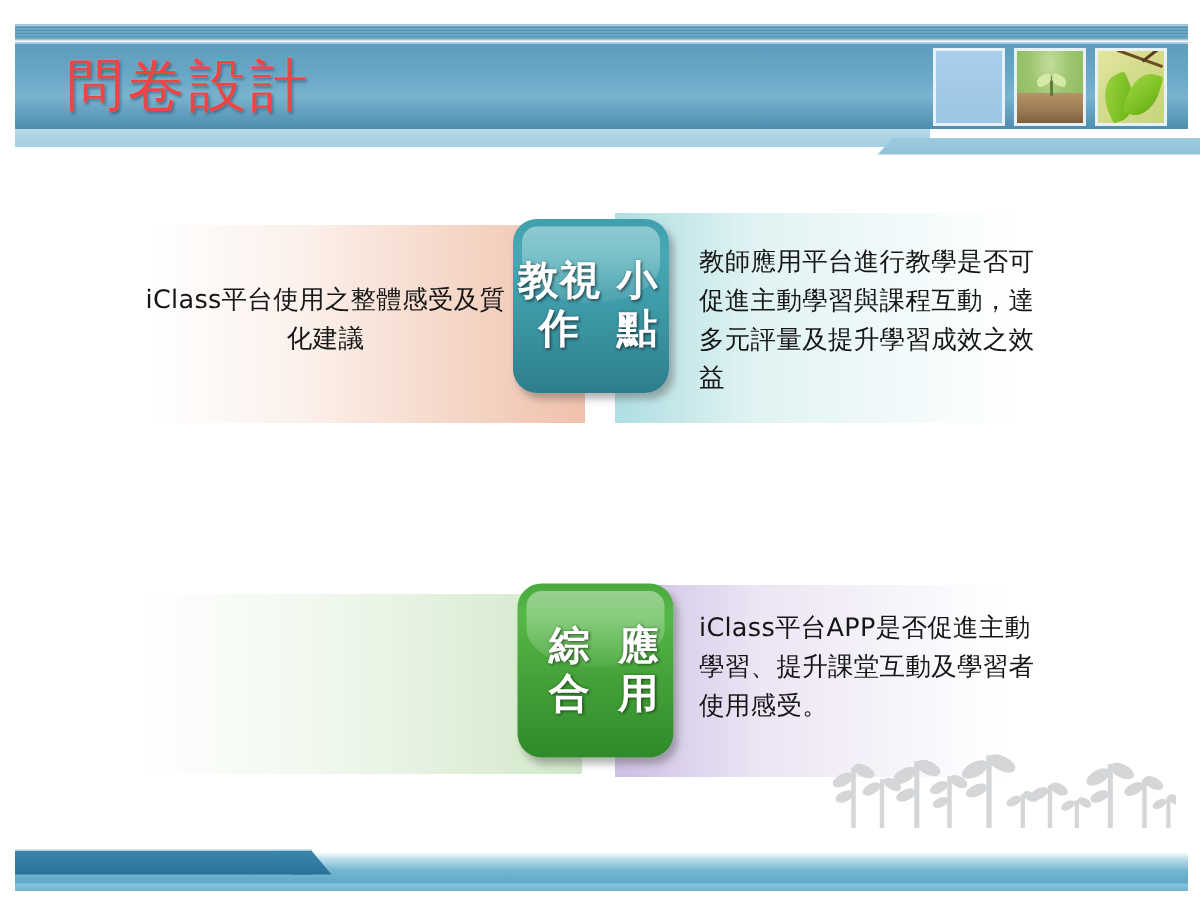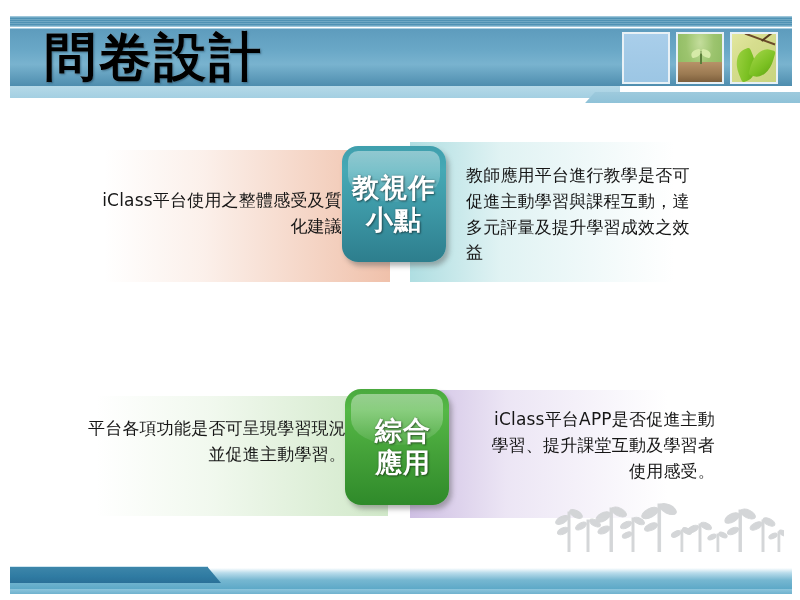--- a/index.html
+++ b/index.html
@@ -69,23 +69,23 @@
     background: #ffffff;
   }
 
   #slide-title {
     position: absolute;
     left: 44px;
     top: 26px;
     width: 520px;
     height: 62px;
     line-height: 62px;
-    font-size: 52px;
-    font-weight: bold;
-    color: #000000;
+    font-size: 38px;
+    font-weight: normal;
+    color: #ef4444;
     letter-spacing: 3px;
     text-shadow: 1px 1px 2px rgba(20,60,85,0.55), 0 0 1px rgba(255,255,255,0.6);
     white-space: nowrap;
   }
 
   .hdr-thumbs {
     position: absolute;
     right: 22px; top: 32px;
     display: flex;
     gap: 6px;
@@ -159,32 +159,32 @@
   }
 
   
   .side-text {
     position: absolute;
     font-size: 17px;
     line-height: 1.52;
     color: #161616;
     letter-spacing: 0.2px;
   }
-  #text-tl { left: 92px; top: 188px; width: 250px; text-align: right; }
+  #text-tl { left: 92px; top: 188px; width: 250px; text-align: center; }
   #text-tr { left: 466px; top: 163px; width: 238px; text-align: left; }
   #text-bl { left: 88px; top: 416px; width: 258px; text-align: right; }
-  #text-br { left: 466px; top: 407px; width: 238px; text-align: right; margin-left: 11px; }
+  #text-br { left: 466px; top: 407px; width: 238px; text-align: left; }
 
   
   .pw-box {
     position: absolute;
     width: 104px; height: 116px;
     border-radius: 16px;
     display: flex;
-    flex-direction: column;
+    flex-direction: row;
     align-items: center;
     justify-content: center;
     color: #ffffff;
     font-size: 27px;
     font-weight: bold;
     line-height: 1.18;
     letter-spacing: 1px;
     text-shadow: 1px 1px 2px rgba(0,0,0,0.45), 0 0 2px rgba(0,0,0,0.25);
     box-shadow: 3px 4px 5px rgba(90,90,90,0.45);
     overflow: hidden;
@@ -294,21 +294,20 @@
 
   <div class="panel-bg" id="bg-tl"></div>
   <div class="panel-bg" id="bg-tr"></div>
   <div class="panel-bg" id="bg-bl"></div>
   <div class="panel-bg" id="bg-br"></div>
 
   <div class="side-text" id="text-tl">iClass平台使用之整體感受及質化建議</div>
 
   <div class="side-text" id="text-tr">教師應用平台進行教學是否可促進主動學習與課程互動，達多元評量及提升學習成效之效益</div>
 
-  <div class="side-text" id="text-bl">平台各項功能是否可呈現學習現況並促進主動學習。</div>
 
   <div class="side-text" id="text-br">iClass平台APP是否促進主動學習、提升課堂互動及學習者使用感受。</div>
 
   <div class="pw-box" id="box-teal">
     <span class="pw-label">教視作</span>
     <span class="pw-label">小點</span>
   </div>
 
 
 

